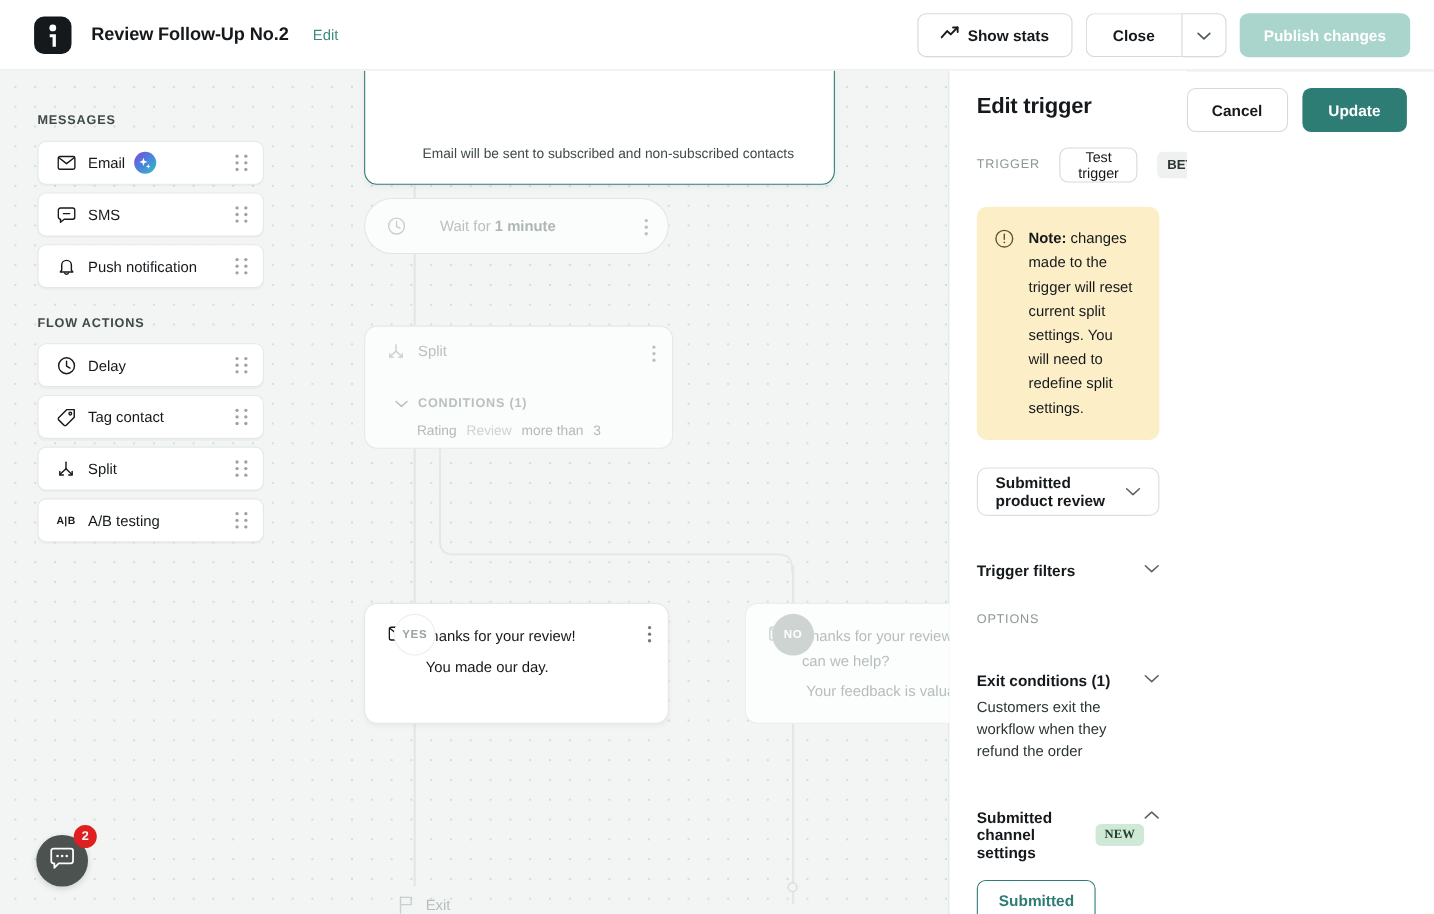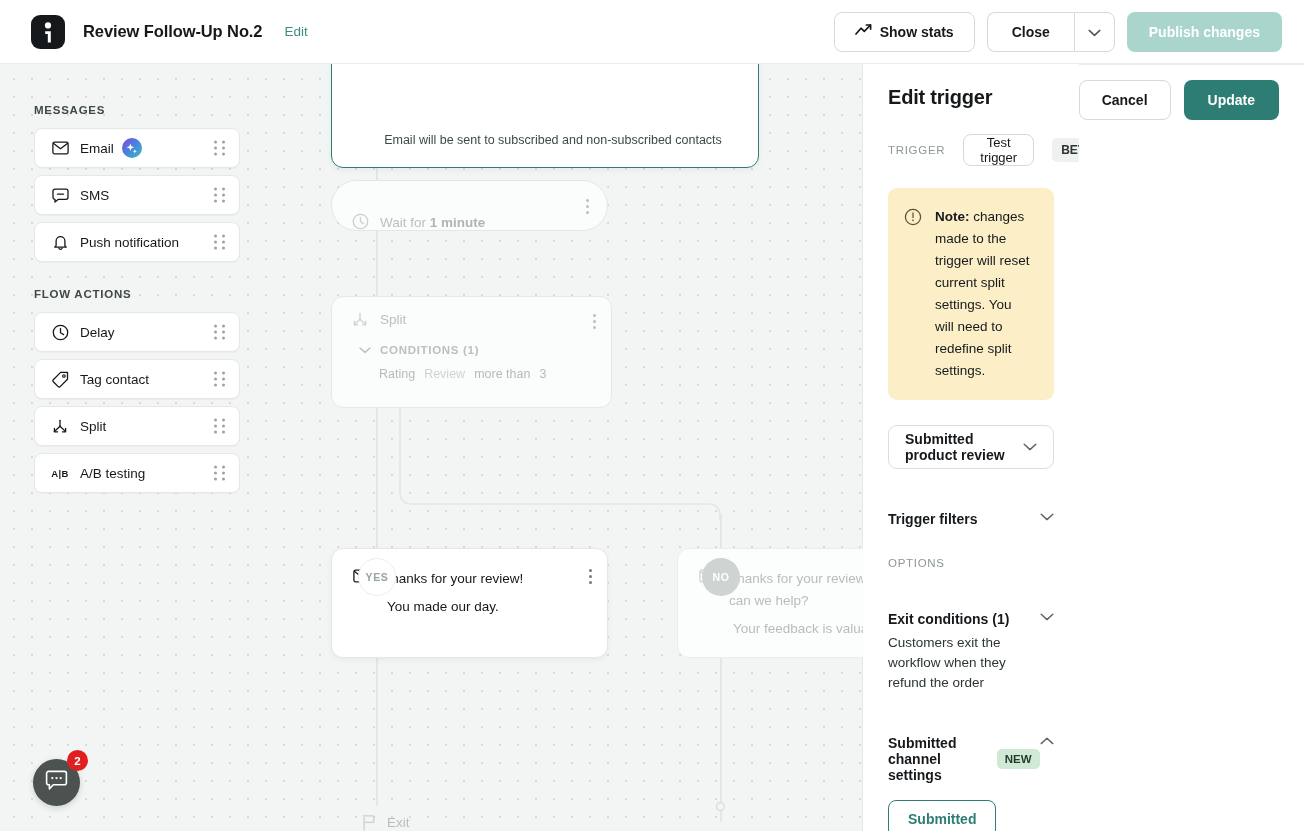--- a/index.html
+++ b/index.html
@@ -111,35 +111,35 @@
     box-shadow: 0 2px 6px rgba(16,24,40,0.05);
   }
   .node-email-top .line-note {
     position: absolute; left: 16px; right: 0; top: 108px; text-align: center;
     font-size: 12.5px; color: #3f4a47;
   }
 
   .node-wait {
     left: 331px; top: 116px; width: 277px; height: 51px;
     background: #fbfcfc; border: 1px solid #e2e7e5; border-radius: 26px;
-    display: flex; align-items: flex-end;
+    display: flex; align-items: center; gap: 20px;
   }
   .node-wait .n-ico { margin-left: 20px; color: #c9d0ce; display:flex; }
   .node-wait .n-txt { margin-left: 11px; font-size: 13.5px; color: #b9c1be; }
   .node-wait .n-txt b { color: #aeb6b3; font-weight: bold; }
 
   .node-split {
     left: 331px; top: 232px; width: 281px; height: 112px;
     background: #fbfcfc; border: 1px solid #e4e9e7; border-radius: 12px;
   }
   .split-head { display: flex; align-items: center; height: 44px; }
   .split-head .n-ico { margin-left: 19px; color: #ccd3d1; display: flex; }
   .split-head .n-txt { margin-left: 11px; font-size: 13.5px; color: #b9c1be; }
   .split-cond {
-    display: flex; align-items: center; margin-left: 27px; margin-top: 3px;
+    display: flex; align-items: center; margin-left: 27px; margin-top: 20px;
     font-size: 11.5px; letter-spacing: 0.7px; color: #b9c1be; font-weight: bold;
   }
   .split-cond .chev { margin-right: 9px; display:flex; color:#b9c1be; }
   .split-rule {
     margin-left: 47px; margin-top: 11px; font-size: 12.5px; color: #b3bbb8;
     display: flex; gap: 9px;
   }
   .split-rule .dim { color: #cdd4d1; }
 
   .node-mail-yes {
@@ -232,21 +232,21 @@
   .select-box .sel-val { font-size: 14px; font-weight: bold; color: #15191c; }
   .select-box .chev { margin-left: auto; color: #5b6664; display:flex; }
 
   .sect { margin-top: 42px; display: flex; align-items: flex-start; cursor: pointer; }
   .sect-main { flex: 1; }
   .sect-title { font-size: 14px; font-weight: bold; color: #15191c; display: flex; align-items: center; gap: 11px; }
   .sect-sub { font-size: 13.5px; color: #2b3532; margin-top: 6px; line-height: 20px; }
   .sect .chev { color: #5b6664; margin-top: 2px; display:flex; }
   .chip-new {
     background: #cfe9d6; color: #1f3d2a; font-size: 11.5px; font-weight: bold;
-    border-radius: 5px; padding: 4px 8px;
+    border-radius: 5px; padding: 4px 8px; font-family: Liberation Serif, serif;
   }
   .options-label {
     font-size: 11.5px; letter-spacing: 0.7px; color: #8d9794; margin-top: 30px;
   }
   .btn-customise {
     margin-top: 17px; border: 1px solid #2e7d75; background: #fff; color: #2e7d75;
     border-radius: 8px; height: 38px; padding: 0 19px; font-size: 14px;
     font-weight: bold; cursor: pointer; display: inline-flex; align-items: center;
     font-family: "Liberation Sans", sans-serif;
   }

